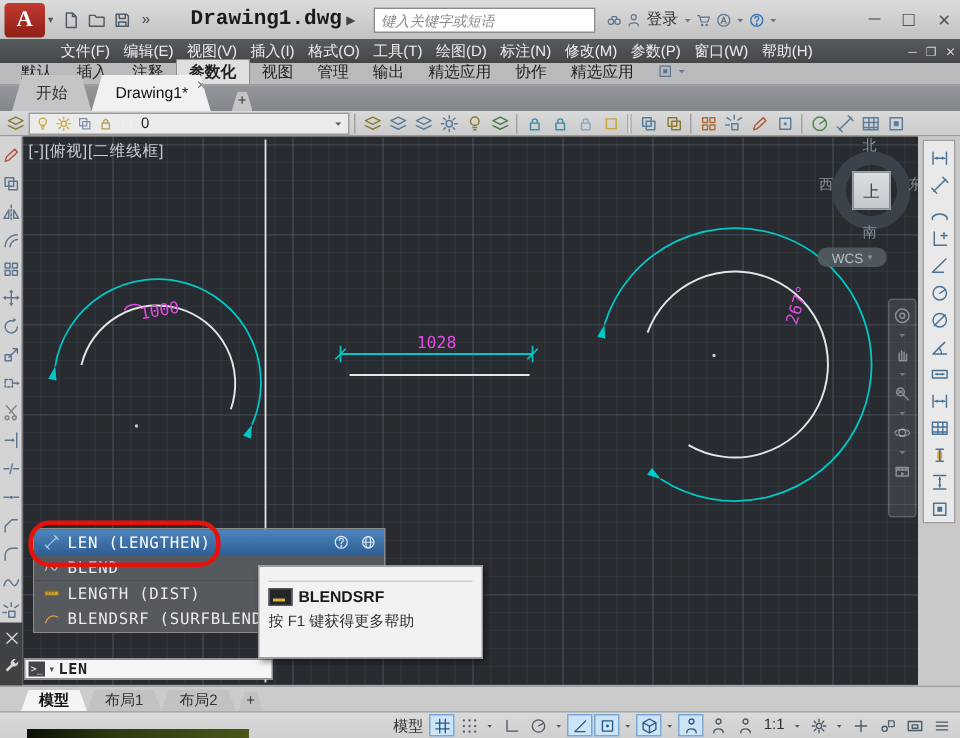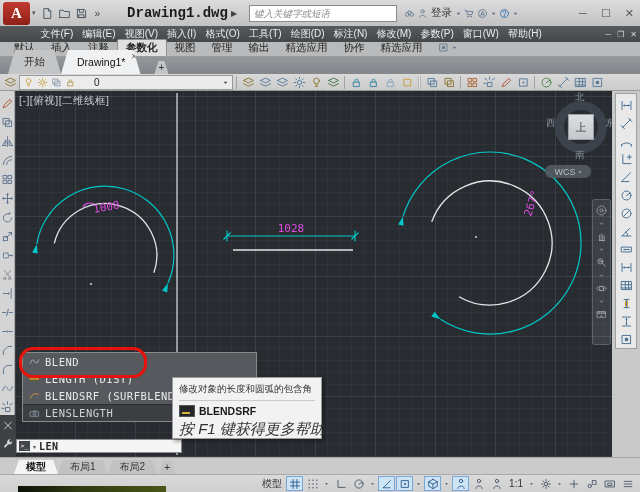--- a/index.html
+++ b/index.html
@@ -83,21 +83,21 @@
   .cmdrow .grow{flex:1}
   .cmdrow .help-ic{color:#d6e6f5}
   .red-oval{left:4px;top:256px;width:122px;height:25px;border:3px solid #e8120c;border-radius:14px;z-index:6;pointer-events:none;}
   
   .cmdtip{left:157px;top:286px;width:150px;height:62px;background:#f2f2f2;border:1px solid #9d9d9d;box-shadow:2px 2px 4px rgba(0,0,0,.4);z-index:7;padding:5px 6px;box-sizing:border-box;font-family:"Liberation Sans",sans-serif;}
   .cmdtip .desc{font-size:9.5px;color:#333;white-space:nowrap;overflow:hidden;}
   .cmdtip hr{border:none;border-top:1px solid #c9c9c9;margin:4px 0;}
   .cmdtip .cmdname{display:flex;align-items:center;gap:4px;font-size:10.5px;font-weight:bold;color:#1a1a1a;}
   .tipicon{width:14px;height:10px;background:#23262a;border:1px solid #555;position:relative;}
   .tipicon::after{content:"";position:absolute;left:2px;bottom:2px;width:8px;height:2px;background:#d9b23a;}
-  .cmdtip .f1{font-size:15px;color:#333;margin-top:3px;white-space:nowrap;font-style:italic;}
+  .cmdtip .f1{font-size:10px;color:#333;margin-top:3px;white-space:nowrap;}
   
   .cmdstrip{left:0;top:324px;width:15px;height:42px;background:#3f4245;z-index:4;display:flex;flex-direction:column;align-items:center;gap:6px;padding-top:4px;box-sizing:border-box;}
   .cmdstrip .tile{color:#d8d8d8;width:12px;height:12px;}
   .cmdline{left:16px;top:348px;width:166px;height:14px;background:#f5f5f5;border:1px solid #8f8f8f;z-index:4;display:flex;align-items:center;gap:3px;padding:0 2px;box-sizing:border-box;}
   .prompt-tile{width:11px;height:10px;background:#43464a;color:#fff;font-size:6.5px;display:flex;align-items:center;justify-content:center;font-family:"DejaVu Sans Mono",monospace;}
   .cmdline .chev{font-size:6px;color:#555;}
   .cmdline .val{font-size:10px;color:#222;font-family:"DejaVu Sans Mono","Liberation Mono",monospace;font-weight:bold;letter-spacing:.5px;}
   
   .layouttabs{top:457px;left:0;width:640px;height:17px;background:#cbcbcb;border-top:1px solid #a5a5a5;display:flex;align-items:flex-end;padding-left:14px;box-sizing:border-box;}
   .ltab{height:14px;display:flex;align-items:center;font-size:10px;color:#333;background:#c2c2c2;padding:0 12px;clip-path:polygon(5px 0,calc(100% - 5px) 0,100% 100%,0 100%);}
@@ -828,20 +828,39 @@
             </svg>
           </div>
           <div class="tile">
             <svg viewBox="0 0 16 16">
               <use href="#s-film" xlink:href="#s-film"></use>
             </svg>
           </div>
         </div>
 
       <div class="abs cmdpopup" id="cmd-popup">
+          <div class="cmdrow selected">
+            <div class="tile sm" style="color: rgb(168, 200, 232);">
+              <svg viewBox="0 0 16 16">
+                <use href="#s-adim" xlink:href="#s-adim"></use>
+              </svg>
+            </div>
+            <span class="lbl">LEN (LENGTHEN)</span>
+            <span class="grow"></span>
+            <div class="tile sm help-ic">
+              <svg viewBox="0 0 16 16">
+                <use href="#s-qcirc" xlink:href="#s-qcirc"></use>
+              </svg>
+            </div>
+            <div class="tile sm help-ic">
+              <svg viewBox="0 0 16 16">
+                <use href="#s-globe" xlink:href="#s-globe"></use>
+              </svg>
+            </div>
+          </div>
           <div class="cmdrow">
             <div class="tile sm" style="color: rgb(184, 192, 200);">
               <svg viewBox="0 0 16 16">
                 <use href="#s-wavec" xlink:href="#s-wavec"></use>
               </svg>
             </div>
             <span class="lbl">BLEND</span>
           </div>
           <div class="cmdrow">
             <div class="tile sm" style="color: rgb(217, 165, 58);">
@@ -852,33 +871,24 @@
             <span class="lbl">LENGTH (DIST)</span>
           </div>
           <div class="cmdrow">
             <div class="tile sm" style="color: rgb(224, 154, 60);">
               <svg viewBox="0 0 16 16">
                 <use href="#s-swoosh" xlink:href="#s-swoosh"></use>
               </svg>
             </div>
             <span class="lbl">BLENDSRF (SURFBLEND)</span>
           </div>
-          <div class="cmdrow dark">
-            <div class="tile sm" style="color: rgb(136, 153, 170);">
-              <svg viewBox="0 0 16 16">
-                <use href="#s-camlens" xlink:href="#s-camlens"></use>
-              </svg>
-            </div>
-            <span class="lbl">LENSLENGTH</span>
-          </div>
         </div>
       <div class="abs red-oval"></div>
 
       <div class="abs cmdtip">
-        <div class="desc">修改对象的长度和圆弧的包含角</div>
         <hr>
         <div class="cmdname">
           <span class="tipicon"></span>
           <span>BLENDSRF</span>
         </div>
         <div class="f1">按 F1 键获得更多帮助</div>
       </div>
     </div>
 
     <div class="right-strip">

